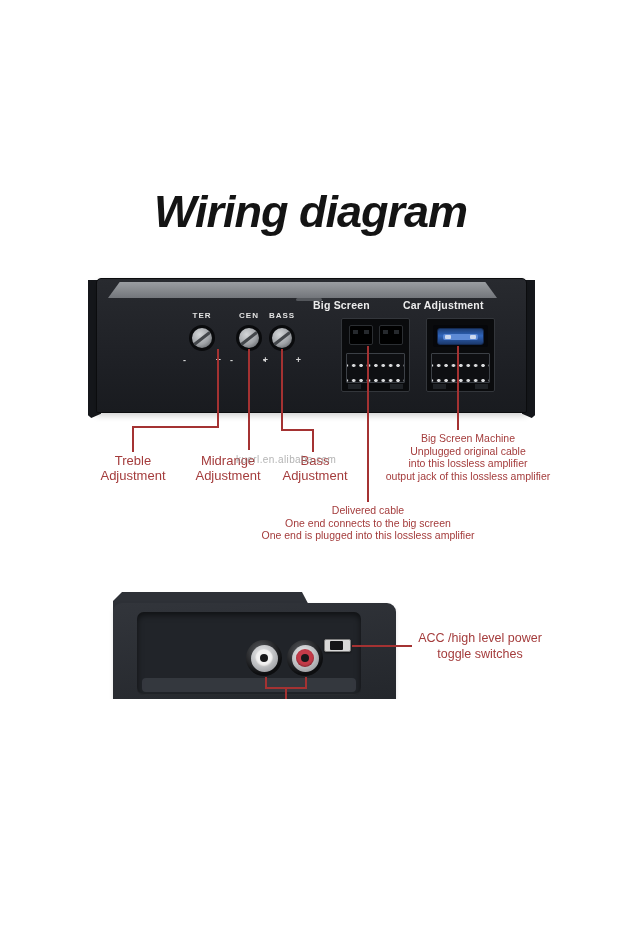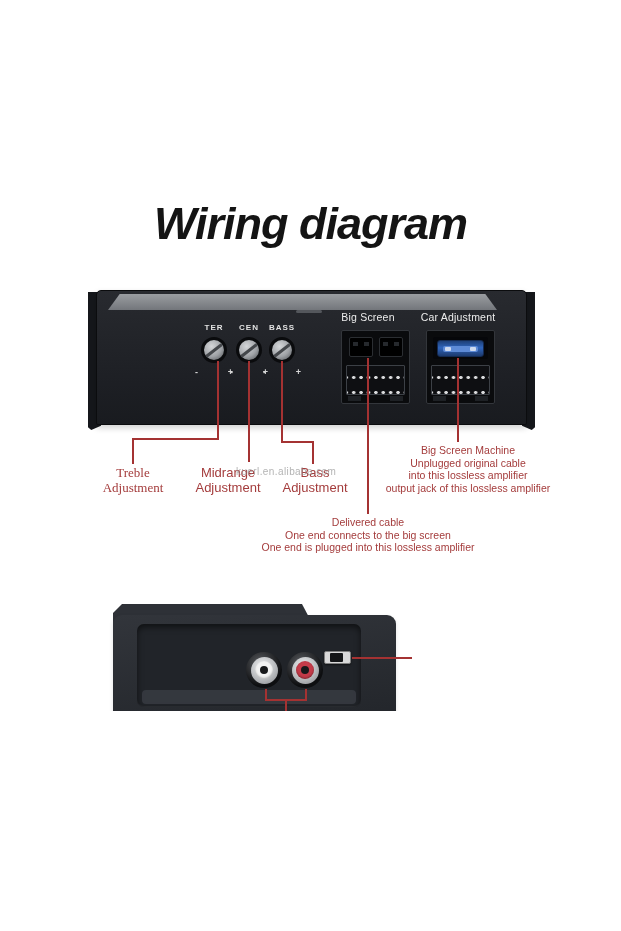--- a/index.html
+++ b/index.html
@@ -1,18 +1,18 @@
 <!DOCTYPE html>
 <html><head>
 <meta charset="utf-8">
 <style>
   * { margin:0; padding:0; box-sizing:border-box; }
   html,body { background:#ffffff; }
   .canvas {
-    position:relative; width:621px; height:699px; margin:12px auto;
+    position:relative; width:621px; height:699px; margin:0 auto;
     background:#ffffff; overflow:hidden;
     font-family:"Liberation Sans", sans-serif;
   }
   .abs { position:absolute; }
 
   
   .title {
     left:0; top:186px; width:621px; text-align:center;
     font-size:45px; font-weight:bold; font-style:italic;
     letter-spacing:-1px; color:#141414;
@@ -47,22 +47,22 @@
   .knob::after {
     content:""; position:absolute; left:0; top:8.5px; width:20px; height:3px;
     background:#44474b; transform:rotate(-38deg); border-radius:1px;
   }
   .knob-signs { position:absolute; top:44px; left:0; width:44px; height:10px;
     color:#d6d6d6; font-size:9px; font-weight:bold; }
   .sign-minus { position:absolute; left:3px; top:0; }
   .sign-plus  { position:absolute; right:3px; top:0; }
 
   
-  .conn-label { position:absolute; top:21px; width:110px; text-align:center;
-    font-size:10.5px; font-weight:normal; color:#ececec; letter-spacing:.2px; }
+  .conn-label { position:absolute; top:21px; width:110px; 
+    font-size:10.5px; font-weight:bold; color:#ececec; letter-spacing:.2px; }
   .connector {
     position:absolute; top:40px; width:69px; height:74px;
     background:#0a0b0d; border:1px solid #33363b; border-radius:2px;
   }
   .socket { position:absolute; top:6px; width:24px; height:20px;
     background:#000; border:1px solid #2b2e32; border-radius:2px; }
   .socket::before, .socket::after {
     content:""; position:absolute; top:4px; width:5px; height:4px; background:#26292d;
   }
   .socket::before { left:3px; } .socket::after { right:3px; }
@@ -135,21 +135,21 @@
 
   <div class="abs title">Wiring diagram</div>
 
   <div class="abs top-device">
     <div class="abs fin left"></div>
     <div class="abs fin right"></div>
     <div class="abs td-body"></div>
     <div class="abs td-topstrip"></div>
     <div class="abs td-notch"></div>
 
-    <div class="knob-unit" style="left:104px;">
+    <div class="knob-unit" style="left:92px;">
       <div class="knob-label">TER</div>
       <div class="knob"></div>
       <div class="knob-signs">
         <span class="sign-minus">-</span>
         <span class="sign-plus">+</span>
       </div>
     </div>
     <div class="knob-unit" style="left:139px;">
       <div class="knob-label">CEN</div>
       <div class="knob"></div>
@@ -192,21 +192,21 @@
   <div class="abs line v" style="left:217px;top:349px;height:79px;"></div>
   <div class="abs line h" style="left:132px;top:426px;width:87px;"></div>
   <div class="abs line v" style="left:132px;top:426px;height:26px;"></div>
   <div class="abs line v" style="left:248px;top:349px;height:101px;"></div>
   <div class="abs line v" style="left:281px;top:349px;height:82px;"></div>
   <div class="abs line h" style="left:281px;top:429px;width:33px;"></div>
   <div class="abs line v" style="left:312px;top:429px;height:23px;"></div>
   <div class="abs line v" style="left:367px;top:346px;height:156px;"></div>
   <div class="abs line v" style="left:457px;top:346px;height:84px;"></div>
 
-  <div class="abs note big" style="left:93px;top:453px;width:80px;font-family:Liberation Serif, serif;">Treble
+  <div class="abs note big" style="left:93px;top:453px;width:80px;">Treble
 Adjustment</div>
   <div class="abs note big" style="left:178px;top:453px;width:100px;">Midrange
 Adjustment</div>
   <div class="abs note big" style="left:265px;top:453px;width:100px;">Bass
 Adjustment</div>
   <div class="abs note small" style="left:248px;top:504px;width:240px;">Delivered cable
 One end connects to the big screen
 One end is plugged into this lossless amplifier</div>
   <div class="abs note small" style="left:372px;top:432px;width:192px;">Big Screen Machine
 Unplugged original cable
@@ -239,15 +239,17 @@
 
     <div class="acc-switch"></div>
   </div>
 
   <div class="abs line h" style="left:352px;top:645px;width:60px;"></div>
   <div class="abs line v" style="left:265px;top:677px;height:12px;"></div>
   <div class="abs line v" style="left:305px;top:677px;height:12px;"></div>
   <div class="abs line h" style="left:265px;top:687px;width:42px;"></div>
   <div class="abs line v" style="left:285px;top:687px;height:47px;"></div>
 
+  <div class="abs note acc" style="left:405px;top:630px;width:150px;">ACC /high level power
+toggle switches</div>
   <div class="abs note rca" style="left:102px;top:738px;">RCA external active subwoofer or bass amplifier provides signal</div>
 
 </div>
 
 </body></html>

